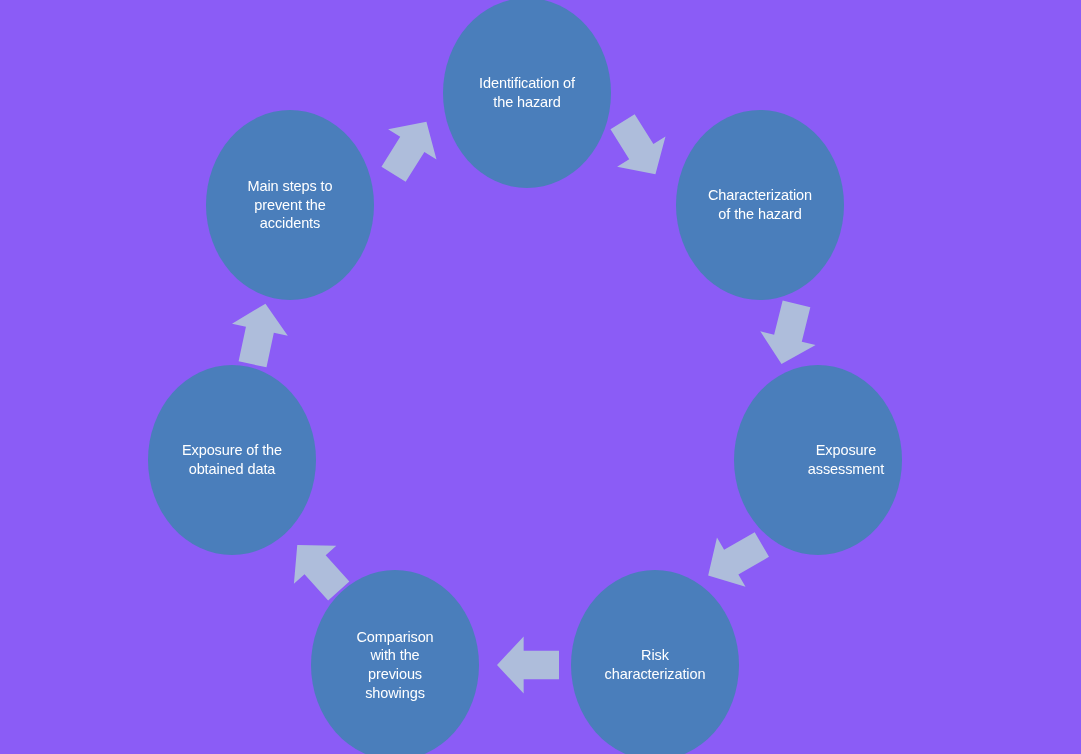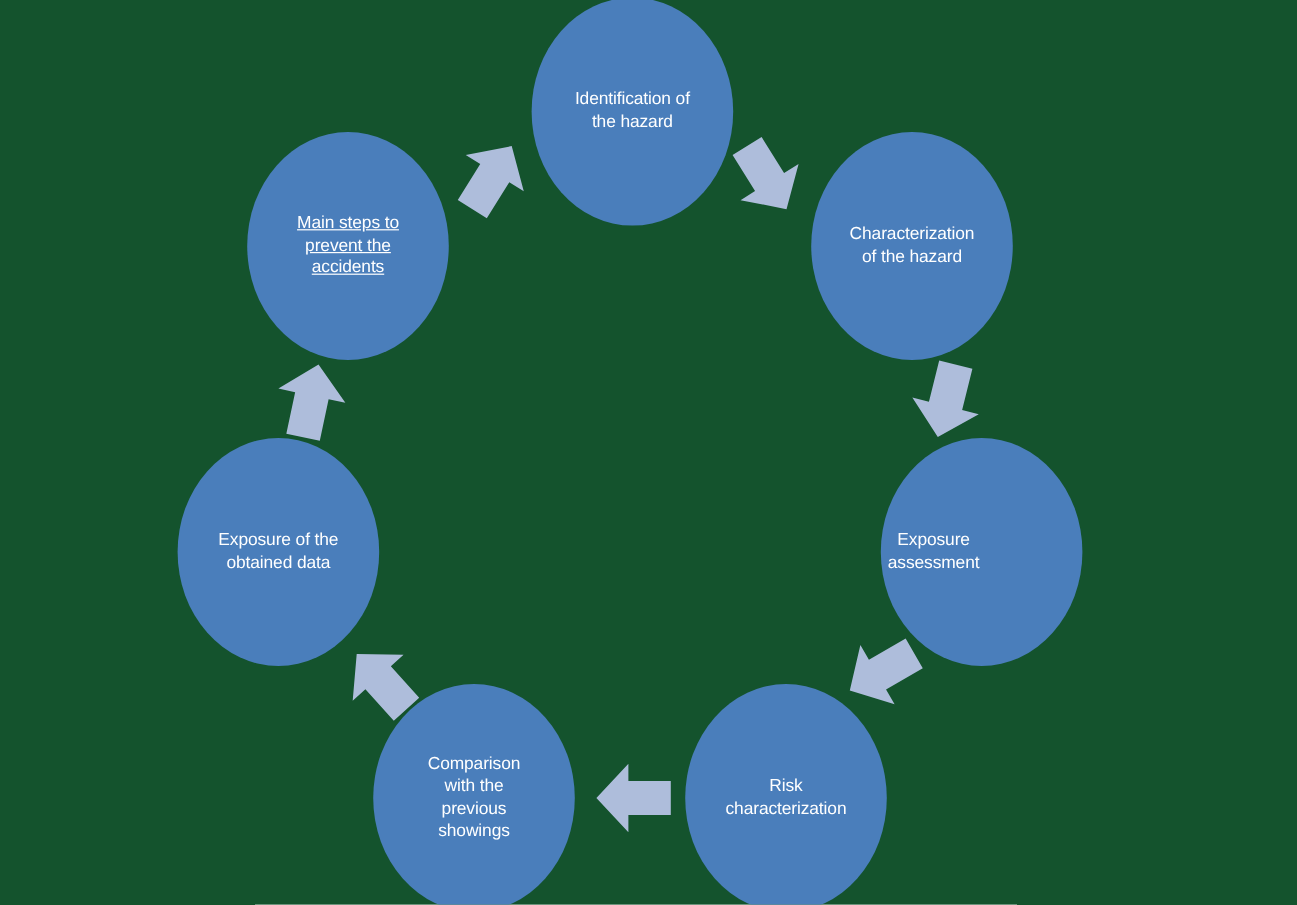--- a/index.html
+++ b/index.html
@@ -8,21 +8,21 @@
     padding: 0;
     background: #ffffff;
   }
   body {
     font-family: "Liberation Sans", sans-serif;
   }
   #diagram-canvas {
     position: relative;
     width: 1081px;
     height: 754px;
-    background: #14532d;
+    background: #8b5cf6;
     overflow: hidden;
   }
   #diagram-svg {
     position: absolute;
     left: 0;
     top: 0;
     width: 1081px;
     height: 754px;
     display: block;
   }
@@ -65,28 +65,28 @@
         <ellipse cx="232" cy="460" rx="84" ry="95" fill="#4a7ebb"></ellipse>
         <ellipse cx="290" cy="205" rx="84" ry="95" fill="#4a7ebb"></ellipse>
       </g>
   </svg>
 
   <div id="labels-layer">
       <div class="node-label" style="left: 443px; top: -2px; width: 168px; height: 190px; color: rgb(255, 255, 255);">Identification of
 the hazard</div>
       <div class="node-label" style="left: 676px; top: 110px; width: 168px; height: 190px; color: rgb(255, 255, 255);">Characterization
 of the hazard</div>
-      <div class="node-label" style="left: 694px; top: 365px; width: 168px; height: 190px; color: rgb(255, 255, 255);">Exposure
+      <div class="node-label" style="left: 762px; top: 365px; width: 168px; height: 190px; color: rgb(255, 255, 255);">Exposure
 assessment</div>
       <div class="node-label" style="left: 571px; top: 570px; width: 168px; height: 190px; color: rgb(255, 255, 255);">Risk
 characterization</div>
       <div class="node-label" style="left: 311px; top: 570px; width: 168px; height: 190px; color: rgb(255, 255, 255);">Comparison
 with the
 previous
 showings</div>
       <div class="node-label" style="left: 148px; top: 365px; width: 168px; height: 190px; color: rgb(255, 255, 255);">Exposure of the
 obtained data</div>
-      <div class="node-label" style="left: 206px; top: 110px; width: 168px; height: 190px; color: rgb(255, 255, 255); text-decoration: underline;">Main steps to
+      <div class="node-label" style="left: 206px; top: 110px; width: 168px; height: 190px; color: rgb(255, 255, 255);">Main steps to
 prevent the
 accidents</div>
     </div>
 
 </div>
 
 </body></html>

